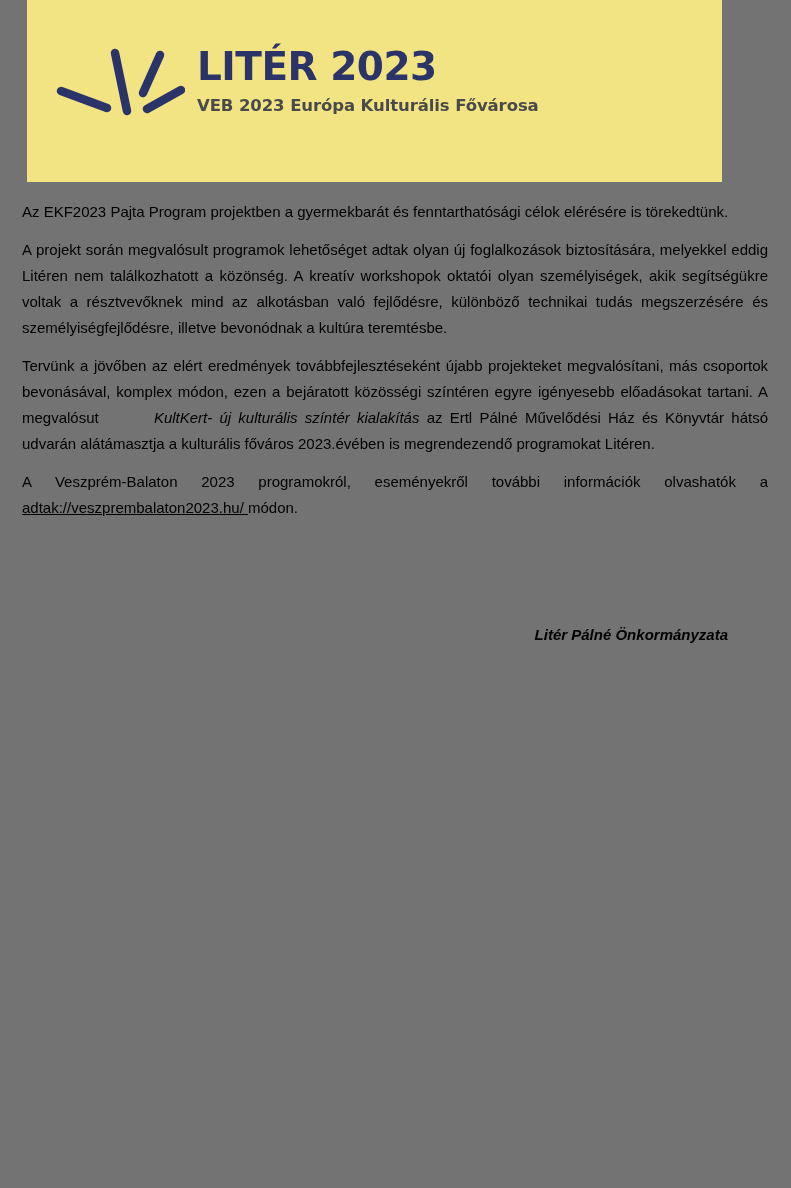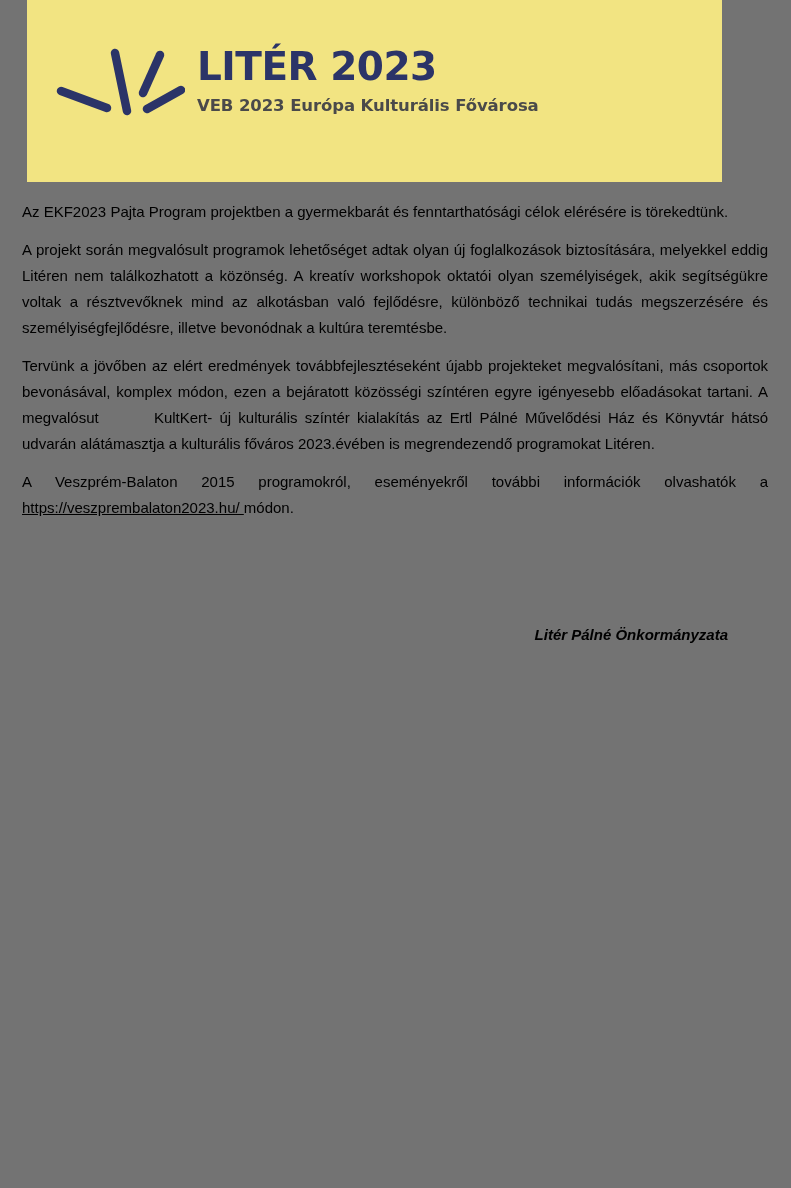--- a/index.html
+++ b/index.html
@@ -95,20 +95,21 @@
     text-justify: inter-word;
     color: #000000;
     hyphens: none;
   }
 
   p.para:last-child {
     margin-bottom: 0;
   }
 
   .italic-seg {
+    font-style: italic;
     margin-left: 48px;
   }
 
   .link {
     text-decoration: underline;
     color: #000000;
     cursor: pointer;
   }
 
   .signature {
@@ -155,19 +156,19 @@
   </div>
 
   <div class="content">
 
     <p class="para">Az EKF2023 Pajta Program projektben a gyermekbarát és fenntarthatósági célok elérésére is törekedtünk.</p>
 
     <p class="para">A projekt során megvalósult programok lehetőséget adtak olyan új foglalkozások biztosítására, melyekkel eddig Litéren nem találkozhatott a közönség. A kreatív workshopok oktatói olyan személyiségek, akik segítségükre voltak a résztvevőknek mind az alkotásban való fejlődésre, különböző technikai tudás megszerzésére és személyiségfejlődésre, illetve bevonódnak a kultúra teremtésbe.</p>
 
     <p class="para"><span>Tervünk a jövőben az elért eredmények továbbfejlesztéseként újabb projekteket megvalósítani, más csoportok bevonásával, komplex módon, ezen a bejáratott közösségi színtéren egyre igényesebb előadásokat tartani.  A megvalósut </span><span class="italic-seg">KultKert- új kulturális színtér kialakítás</span><span> az Ertl Pálné Művelődési Ház és Könyvtár hátsó udvarán alátámasztja a kulturális főváros 2023.évében is megrendezendő programokat Litéren.</span></p>
 
-    <p class="para"><span>A Veszprém-Balaton 2015 programokról, eseményekről további információk olvashatók a </span><span class="link">https://veszprembalaton2023.hu/ </span><span>módon.</span></p>
+    <p class="para"><span>A Veszprém-Balaton 2023 programokról, eseményekről további információk olvashatók a </span><span class="link">adtak://veszprembalaton2023.hu/ </span><span>módon.</span></p>
 
   </div>
 
   <div class="signature">Litér Pálné Önkormányzata</div>
 
 </div>
 
 </body></html>

